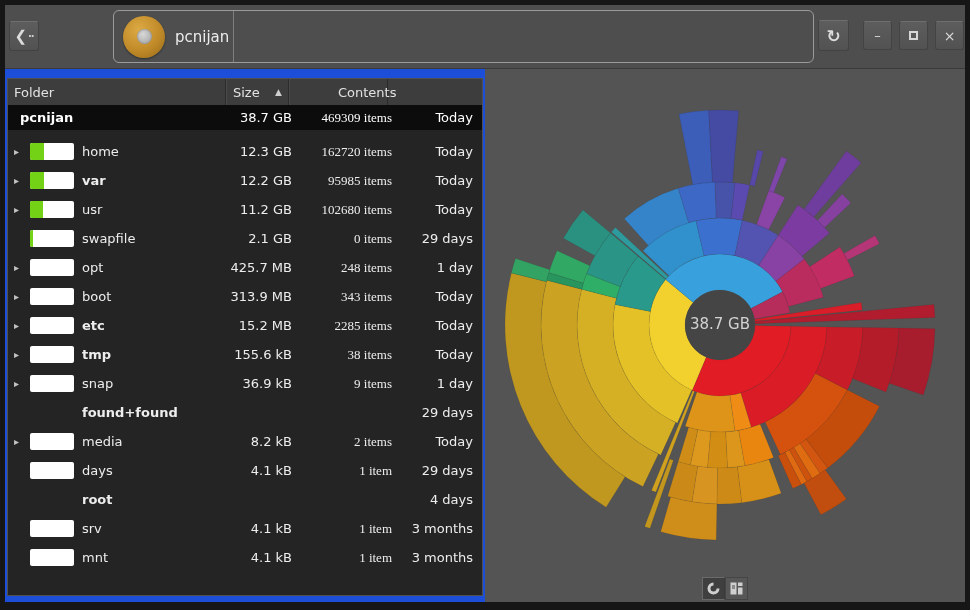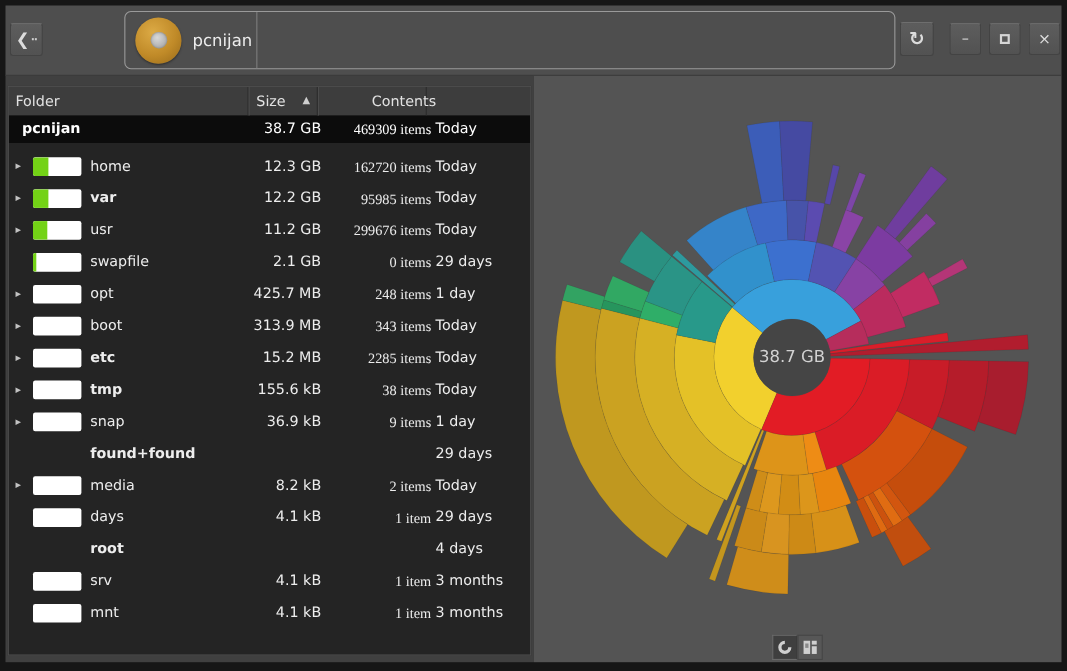--- a/index.html
+++ b/index.html
@@ -19,37 +19,37 @@
   .max-glyph{width:9px;height:9px;border:2px solid #d6d6d6;}
   .pathbar{position:absolute;left:108px;top:5px;width:701px;height:53px;border:1px solid #9a9a9a;border-radius:6px;}
   .path-seg{position:absolute;left:0;top:0;width:120px;height:100%;border-right:1px solid #7e7e7e;display:flex;align-items:center;}
   .disk-icon{width:42px;height:42px;margin-left:9px;border-radius:50%;
     background:radial-gradient(circle at 38% 32%,#dcaa45,#c08a28 55%,#96691a);position:relative;box-shadow:0 1px 2px rgba(0,0,0,.4);}
   .disk-hub{position:absolute;left:50%;top:50%;width:15px;height:15px;margin:-7.5px 0 0 -7.5px;border-radius:50%;
     background:radial-gradient(circle at 40% 35%,#d8d8d8,#9e9e9e);box-shadow:inset 0 0 2px #777;}
   .path-label{margin-left:10px;color:#ececec;font-size:15px;}
 
   
-  .left-panel{position:absolute;left:5px;top:69px;width:480px;height:533px;background:#404040;}
+  .left-panel{position:absolute;left:5px;top:69px;width:480px;height:533px;background:#1d4ed8;}
   .tree-frame{position:absolute;left:2px;top:9px;width:476px;height:518px;border:1px solid #505050;background:#242424;overflow:hidden;}
   .tree-header{display:flex;height:26px;background:#3d3d3d;color:#e2e2e2;font-size:13px;}
   .th{display:flex;align-items:center;padding:0 6px;border-right:1px solid #2b2b2b;border-left:1px solid #4b4b4b;}
   .th:first-child{border-left:none;}
   .th-folder{width:218px;}
   .th-size{width:63px;justify-content:space-between;}
   .th-contents{width:99px;padding-left:48px;}
   .th-modified{flex:1;}
   .sort-arrow{font-size:9px;color:#cfcfcf;margin-left:4px;}
   .root-row{display:flex;align-items:center;height:25px;background:#0c0c0c;color:#ffffff;font-size:13px;}
   .rows{position:absolute;left:0;top:58px;right:0;bottom:0;}
   .trow{display:flex;align-items:center;height:29px;color:#ededed;font-size:13px;}
   .cell-name{width:218px;display:flex;align-items:center;padding-left:6px;}
   .cell-size{width:70px;text-align:right;padding-right:4px;}
   .cell-items{width:100px;text-align:right;padding-right:4px;font-family:Liberation Serif, serif;}
-  .cell-mod{flex:1;padding-right:9px;}
+  .cell-mod{flex:1;text-align:right;padding-right:9px;}
   .expander{width:16px;font-size:10px;color:#c2c2c2;text-align:left;}
   .pbar{width:44px;height:17px;background:#ffffff;border-radius:2px;margin-right:8px;position:relative;overflow:hidden;flex:none;}
   .pbar .fill{position:absolute;left:0;top:0;bottom:0;background:#73d216;}
   .bar-space{width:52px;flex:none;}
   .bold{font-weight:bold;}
   .name-label{white-space:nowrap;}
 
   
   .chart-panel{position:absolute;left:485px;top:69px;width:480px;height:533px;background:#545454;}
   .chart-svg{position:absolute;left:0;top:0;}
@@ -140,21 +140,21 @@
           </div>
           <div class="trow">
             <div class="cell-name">
               <span class="expander">▸</span>
               <span class="pbar">
                 <span class="fill" style="width: 29%; background: rgb(115, 210, 22);"></span>
               </span>
               <span class="name-label">usr</span>
             </div>
             <div class="cell-size">11.2 GB</div>
-            <div class="cell-items">299676 items</div>
+            <div class="cell-items">102680 items</div>
             <div class="cell-mod">Today</div>
           </div>
           <div class="trow">
             <div class="cell-name">
               <span class="expander"></span>
               <span class="pbar">
                 <span class="fill" style="width: 6%; background: rgb(115, 210, 22);"></span>
               </span>
               <span class="name-label">swapfile</span>
             </div>

